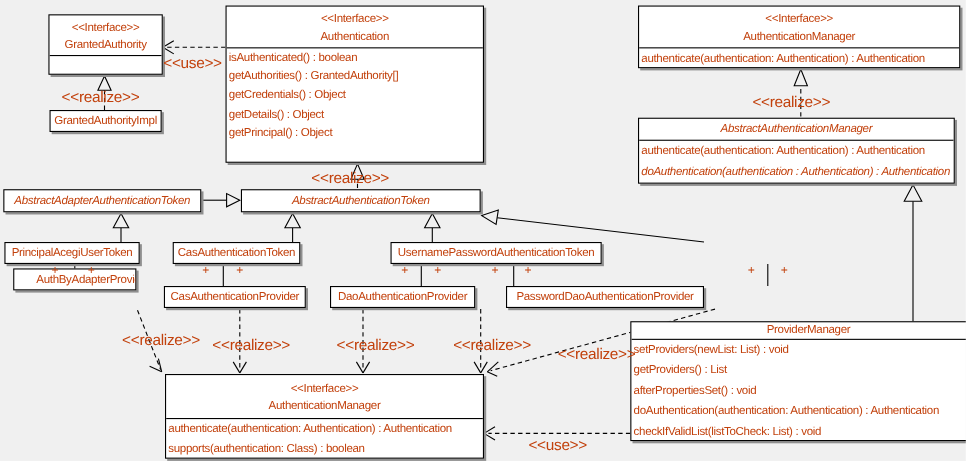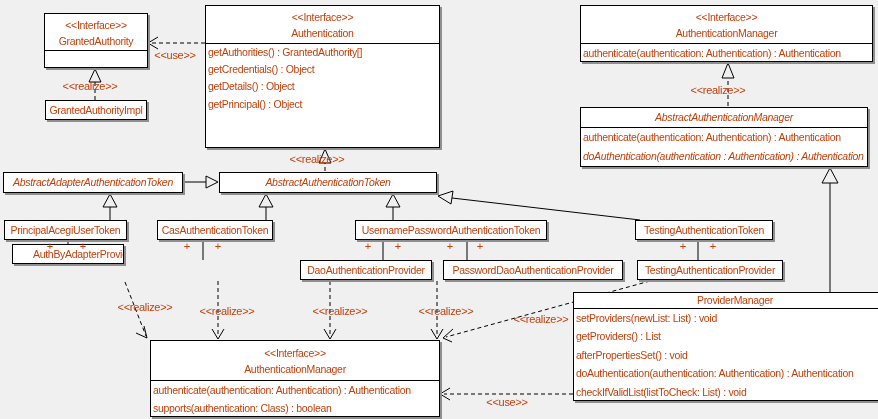--- a/index.html
+++ b/index.html
@@ -32,21 +32,21 @@
   .m{padding-left:2px;white-space:nowrap;overflow:hidden;}
   .it{font-style:italic;}
   
   .r17  .m{line-height:17px;}
   .r172 .m{line-height:17.2px;}
   .r18  .m{line-height:18px;}
   .r184 .m{line-height:18.4px;}
   .r19  .m{line-height:19px;}
   .lbl{
     position:absolute;
-    font-size:11px;
+    font-size:14px;
     letter-spacing:-0.3px;
     text-align:center;
     white-space:nowrap;
   }
   .plus{
     position:absolute;
     width:10px;
     font-size:11px;
     text-align:center;
     line-height:12px;
@@ -168,20 +168,21 @@
 
   <div class="box nm1" style="left:45px;top:100px;width:102px;height:20px;line-height:18px;">
     <span>GrantedAuthorityImpl</span>
   </div>
 
   <div class="box r172" style="left:205px;top:5px;width:235px;height:143px;">
     <div class="hd" style="height:38px;">
       <div class="st">&lt;&lt;Interface&gt;&gt;</div>
       <div class="nm">Authentication</div>
     </div>
+    <div class="m">isAuthenticated() : boolean</div>
     <div class="m">getAuthorities() : GrantedAuthority[]</div>
     <div class="m">getCredentials() : Object</div>
     <div class="m">getDetails() : Object</div>
     <div class="m">getPrincipal() : Object</div>
   </div>
 
   <div class="box r18" style="left:580px;top:5px;width:293px;height:57px;">
     <div class="hd" style="height:38px;">
       <div class="st">&lt;&lt;Interface&gt;&gt;</div>
       <div class="nm">AuthenticationManager</div>
@@ -210,40 +211,37 @@
   </div>
 
   <div class="box nm1" style="left:157px;top:220px;width:116px;height:20px;line-height:18px;">
     <span>CasAuthenticationToken</span>
   </div>
 
   <div class="box nm1" style="left:355px;top:220px;width:192px;height:20px;line-height:18px;">
     <span>UsernamePasswordAuthenticationToken</span>
   </div>
 
-  <div class="box nm1" style="left:635px;top:220px;width:138px;height:20px;line-height:18px;">
-    <span>TestingAuthenticationToken</span>
-  </div>
 
   <div class="box nm1" style="left:12px;top:244px;width:112px;height:20px;line-height:18px;padding-left:20px;">
     <span>AuthByAdapterProvider</span>
   </div>
 
+  <div class="box nm1" style="left:149px;top:260px;width:129px;height:20px;line-height:18px;">
+    <span>CasAuthenticationProvider</span>
+  </div>
 
   <div class="box nm1" style="left:300px;top:260px;width:132px;height:20px;line-height:18px;">
     <span>DaoAuthenticationProvider</span>
   </div>
 
-  <div class="box nm1" style="left:443px;top:260px;width:180px;height:20px;line-height:18px;">
+  <div class="box nm1" style="left:460px;top:260px;width:180px;height:20px;line-height:18px;">
     <span>PasswordDaoAuthenticationProvider</span>
   </div>
 
-  <div class="box nm1" style="left:637px;top:260px;width:146px;height:20px;line-height:18px;">
-    <span>TestingAuthenticationProvider</span>
-  </div>
 
   <div class="box r18" style="left:150px;top:340px;width:290px;height:77px;">
     <div class="hd" style="height:40px;">
       <div class="st" style="padding-top:5px;">&lt;&lt;Interface&gt;&gt;</div>
       <div class="nm">AuthenticationManager</div>
     </div>
     <div class="m">authenticate(authentication: Authentication) : Authentication</div>
     <div class="m">supports(authentication: Class) : boolean</div>
   </div>
 

